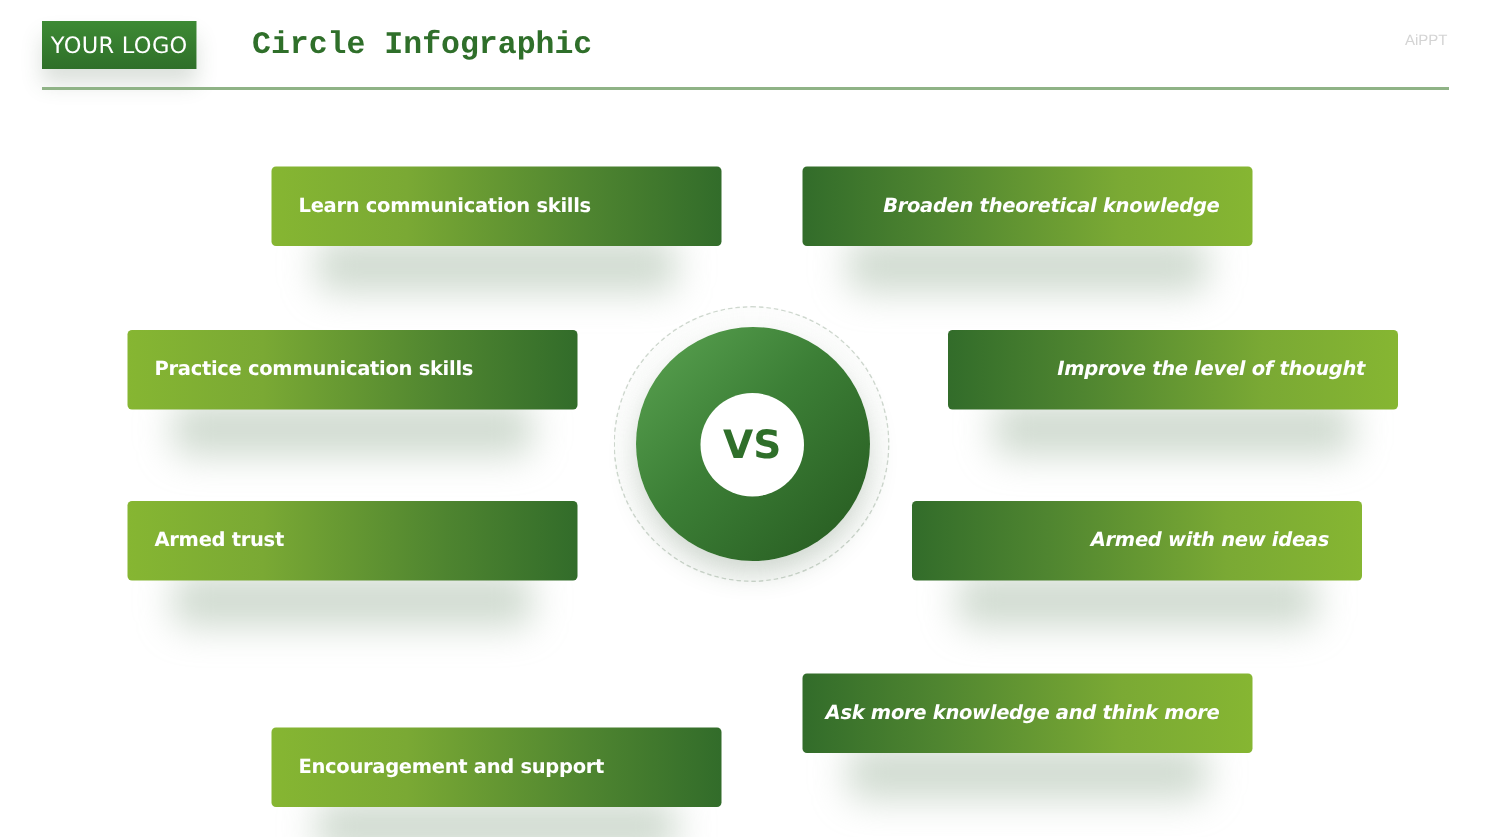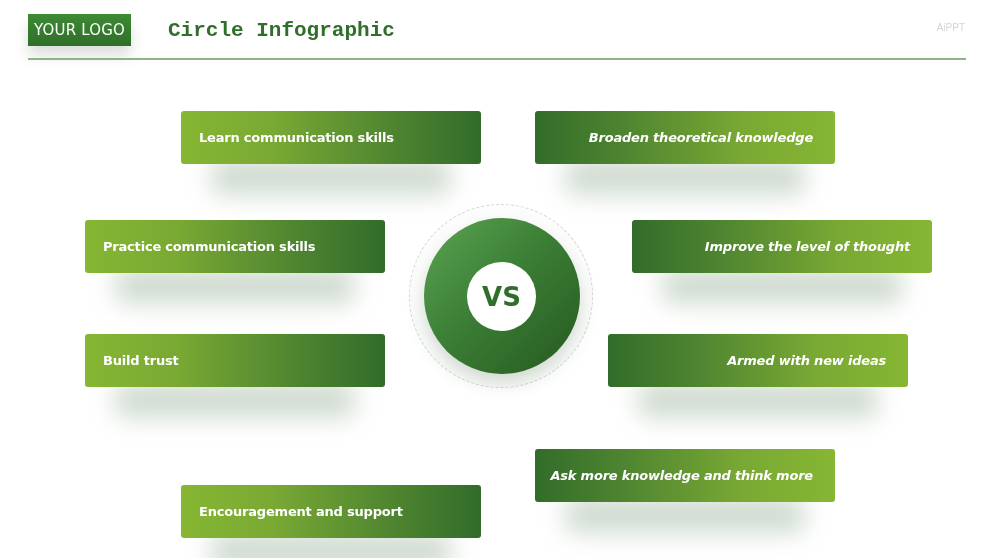--- a/index.html
+++ b/index.html
@@ -84,21 +84,21 @@
 <div class="card-wrap" style="left:181px; top:111px;">
   <div class="card-shadow"></div>
   <div class="card left">Learn communication skills</div>
 </div>
 <div class="card-wrap" style="left:85px; top:220px;">
   <div class="card-shadow"></div>
   <div class="card left">Practice communication skills</div>
 </div>
 <div class="card-wrap" style="left:85px; top:334px;">
   <div class="card-shadow"></div>
-  <div class="card left">Build trust</div>
+  <div class="card left">Armed trust</div>
 </div>
 <div class="card-wrap" style="left:181px; top:449px;margin-top:36px;">
   <div class="card-shadow"></div>
   <div class="card left">Encouragement and support</div>
 </div>
 
 <div class="card-wrap" style="left:535px; top:111px;">
   <div class="card-shadow"></div>
   <div class="card right">Broaden theoretical knowledge</div>
 </div>

